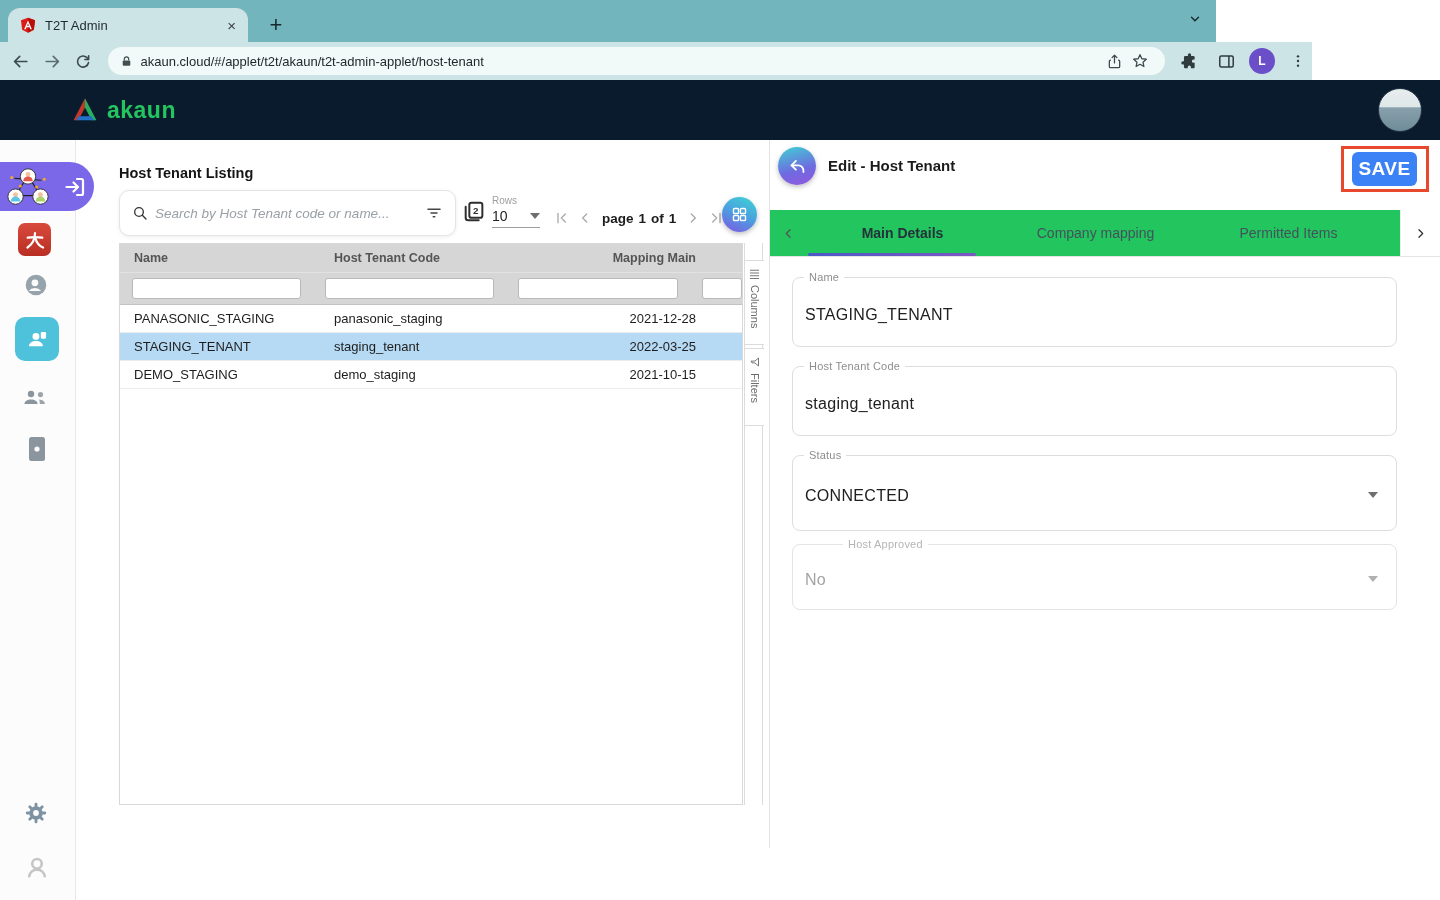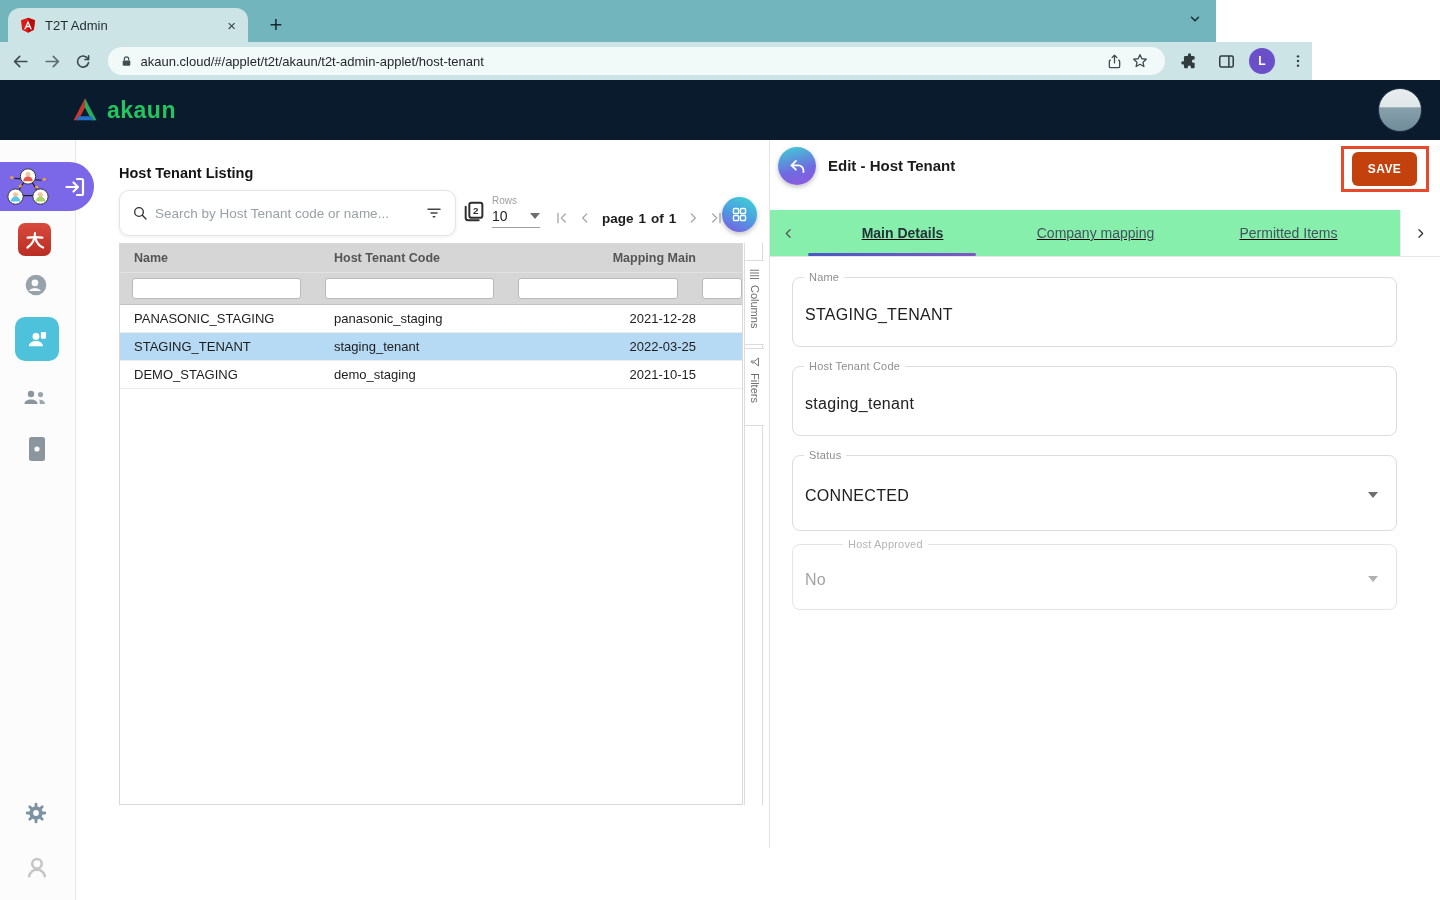--- a/index.html
+++ b/index.html
@@ -55,21 +55,21 @@
   .book-item { top:295px; left:26px; width:22px; height:28px; color:#8a959e; }
   .gear-item { top:660px; left:23px; width:26px; height:26px; color:#7d93a3; }
   .person-item { top:714px; left:24px; width:26px; height:26px; color:#c6c6c6; }
 
   
   .listing-title { position:absolute; left:119px; top:165px; font-size:14.5px; font-weight:700; color:#151515; }
   .search-card { position:absolute; left:119px; top:190px; width:337px; height:46px; background:#fff;
                  border:1px solid #e4e4e4; border-radius:10px; box-shadow:0 1px 4px rgba(0,0,0,.07);
                  display:flex; align-items:center; padding:0 12px; }
   .search-card input { flex:1; border:none; outline:none; font-size:13.5px; margin-left:7px;
-                       color:#333; background:transparent; font-family:inherit; }
+                       color:#333; background:transparent; font-family:inherit;font-style:italic; }
   .search-card input::placeholder { color:#9aa0a6; }
   .pages-ico { position:absolute; left:461px; top:199px; color:#2e2e2e; }
   .rows-box { position:absolute; left:492px; top:195px; width:48px; }
   .rows-label { font-size:10px; color:#9e9e9e; }
   .rows-value { display:flex; align-items:center; justify-content:space-between; border-bottom:1px solid #9e9e9e;
                 padding:2px 0 3px; font-size:14px; color:#222; }
   .caret { width:0; height:0; border-left:5px solid transparent; border-right:5px solid transparent;
            border-top:6px solid #6e6e6e; }
   .pager { position:absolute; left:553px; top:209px; display:flex; align-items:center; gap:5px; }
   .pg-btn { width:18px; height:18px; display:flex; align-items:center; justify-content:center; color:#a9a9a9; }
@@ -106,25 +106,25 @@
 
   .vdivider { position:absolute; left:769px; top:140px; width:1px; height:708px; background:#e3e3e3; }
 
   
   .back-btn { position:absolute; left:778px; top:147px; width:38px; height:38px; border-radius:50%;
               background:linear-gradient(165deg,#3fd0d4 0%,#6f6ae0 60%,#9257de 100%);
               display:flex; align-items:center; justify-content:center; box-shadow:0 2px 5px rgba(0,0,0,.25); }
   .editor-title { position:absolute; left:828px; top:157px; font-size:15px; font-weight:600; color:#1b1b1b; }
   .save-annotation { position:absolute; left:1341px; top:146px; width:88px; height:46px;
                      border:3px solid #e8492d; }
-  .save-btn { position:absolute; left:1352px; top:152px; width:65px; height:34px; background:#c2410c;
-              border:none; border-radius:6px; color:#fff; font-weight:700; font-size:12px;
+  .save-btn { position:absolute; left:1352px; top:152px; width:65px; height:34px; background:#3b82f6;
+              border:none; border-radius:6px; color:#fff; font-weight:700; font-size:19px;
               letter-spacing:.4px; font-family:inherit; }
   .tabstrip { position:absolute; left:770px; top:210px; width:670px; height:47px;
-              border-bottom:1px solid #e5e5e5; display:flex; align-items:center; background:#86efac;text-decoration:underline; }
+              border-bottom:1px solid #e5e5e5; display:flex; align-items:center; background:#22c55e; }
   .strip-chev { width:36px; display:flex; align-items:center; justify-content:center; color:#555; }
   .etabs { display:flex; flex:1; }
   .etab { width:193px; text-align:center; font-size:14px; color:#44525c; padding:13px 0; }
   .etab.active { color:#26323a; font-weight:600; }
   .strip-chev-r { position:absolute; right:0; top:0; width:40px; height:46px; background:#fff;
                   border-left:1px solid #ededed; display:flex; align-items:center; justify-content:center; color:#333; }
   .tab-underline { position:absolute; left:38px; bottom:0; width:168px; height:3px; border-radius:2px;
                    background:linear-gradient(90deg,#4b59c6,#7e57c2); }
 
   .field { position:absolute; left:792px; width:605px; border:1px solid #ddd; border-radius:8px; background:#fff; }

